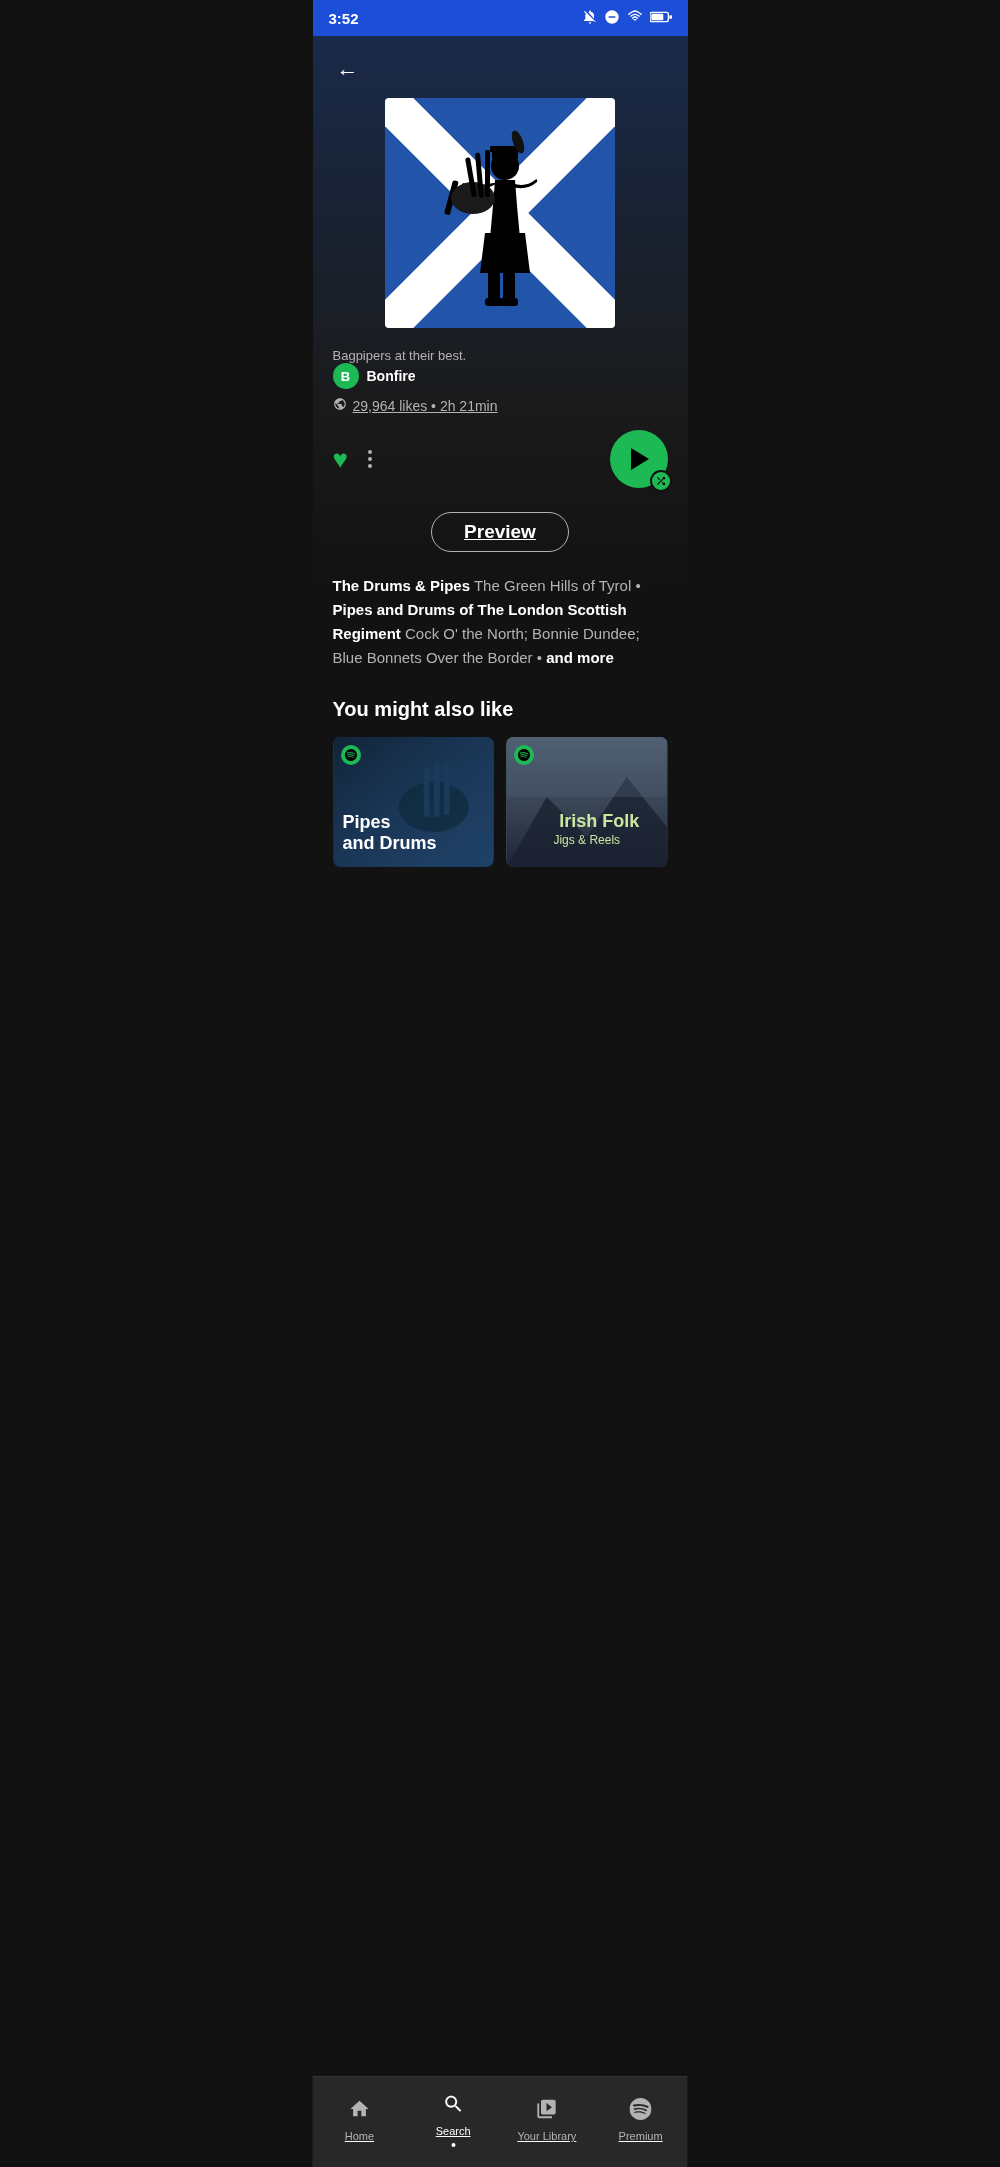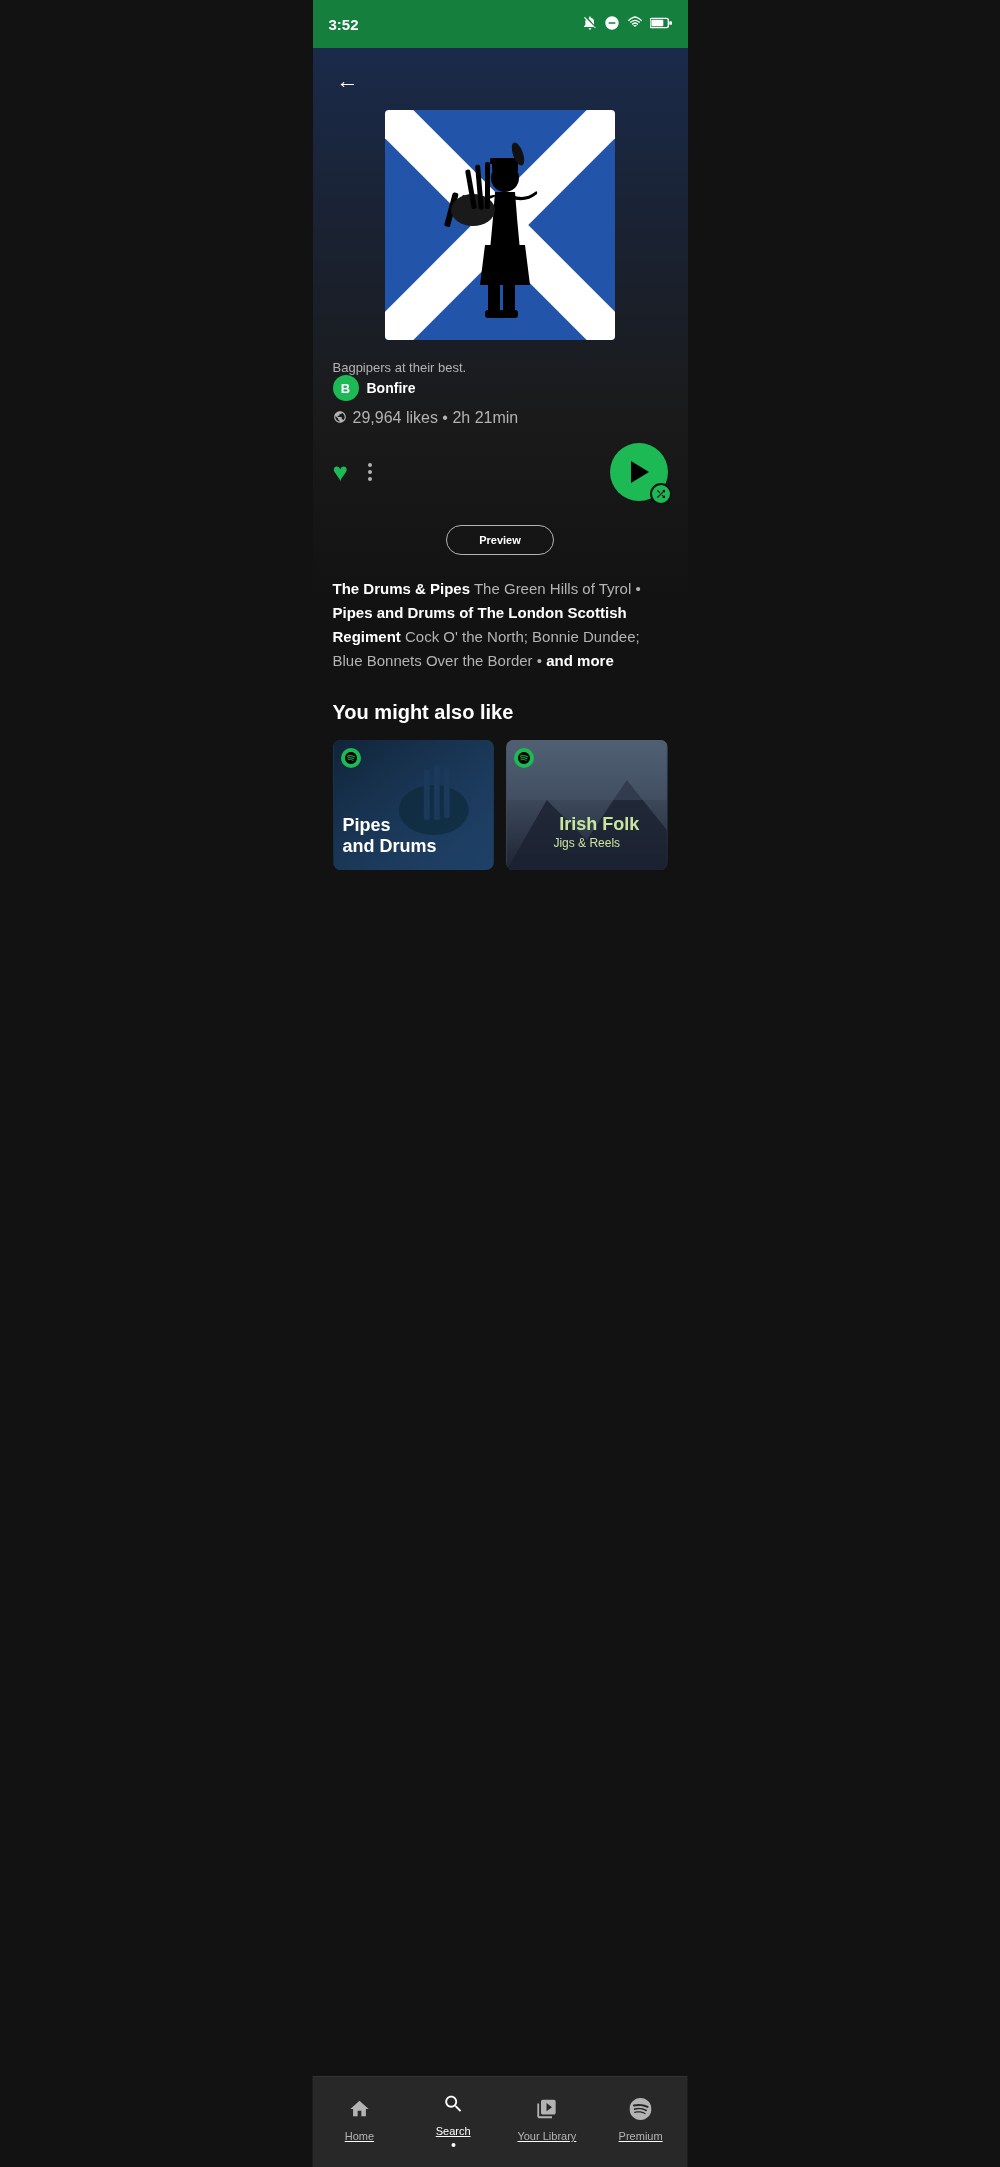--- a/index.html
+++ b/index.html
@@ -10,26 +10,26 @@
       font-family: -apple-system, BlinkMacSystemFont, 'Helvetica Neue', Arial, sans-serif;
       width: 375px;
       min-height: 812px;
       margin: 0 auto;
       position: relative;
       overflow-x: hidden;
     }
 
     
     .status-bar {
-      background: #15803d;
+      background: #1d4ed8;
       display: flex;
       justify-content: space-between;
       align-items: center;
       padding: 8px 16px;
-      height: 48px;
+      height: 36px;
     }
     .status-time {
       font-size: 15px;
       font-weight: 600;
       color: #fff;
     }
     .status-icons {
       display: flex;
       align-items: center;
       gap: 6px;
@@ -116,22 +116,23 @@
       display: flex;
       align-items: center;
       gap: 6px;
       margin-bottom: 16px;
     }
     .globe-icon {
       font-size: 14px;
       color: #b3b3b3;
     }
     .stats-text {
-      font-size: 16px;
-      color: #b3b3b3;
+      font-size: 14px;
+      color: #b3b3b3;
+      text-decoration: underline;
     }
 
     
     .action-row {
       display: flex;
       align-items: center;
       justify-content: space-between;
       margin-bottom: 24px;
     }
     .action-left {
@@ -210,24 +211,25 @@
     .preview-container {
       display: flex;
       justify-content: center;
       margin-bottom: 22px;
     }
     .preview-btn {
       background: none;
       border: 1.5px solid #b3b3b3;
       border-radius: 20px;
       color: #fff;
-      font-size: 11px;
+      font-size: 19px;
       font-weight: 600;
       padding: 8px 32px;
       cursor: pointer;
+      text-decoration: underline;
     }
 
     
     .track-desc {
       font-size: 15px;
       line-height: 1.6;
       margin-bottom: 28px;
       color: #b3b3b3;
     }
     .track-desc .highlight {

